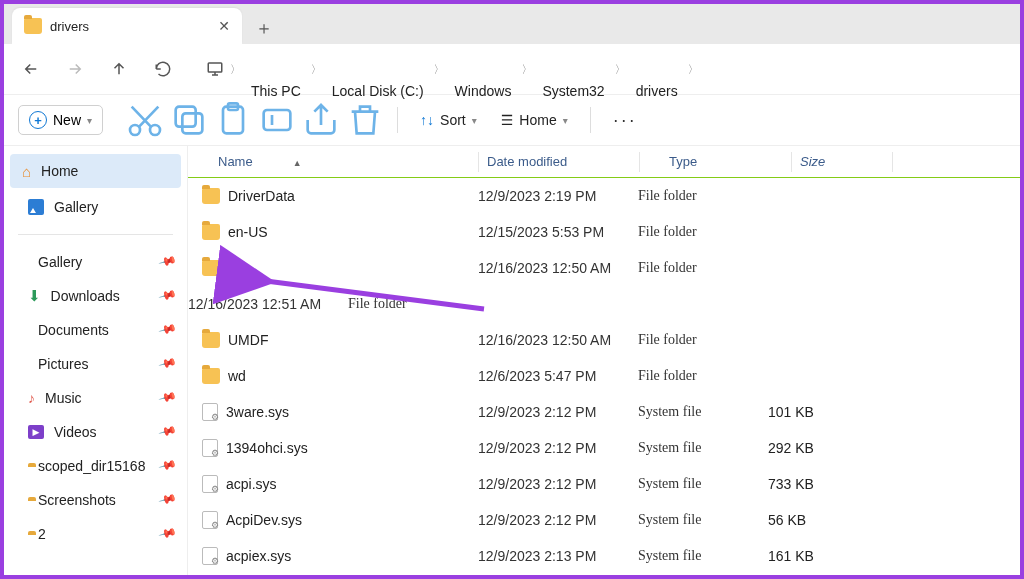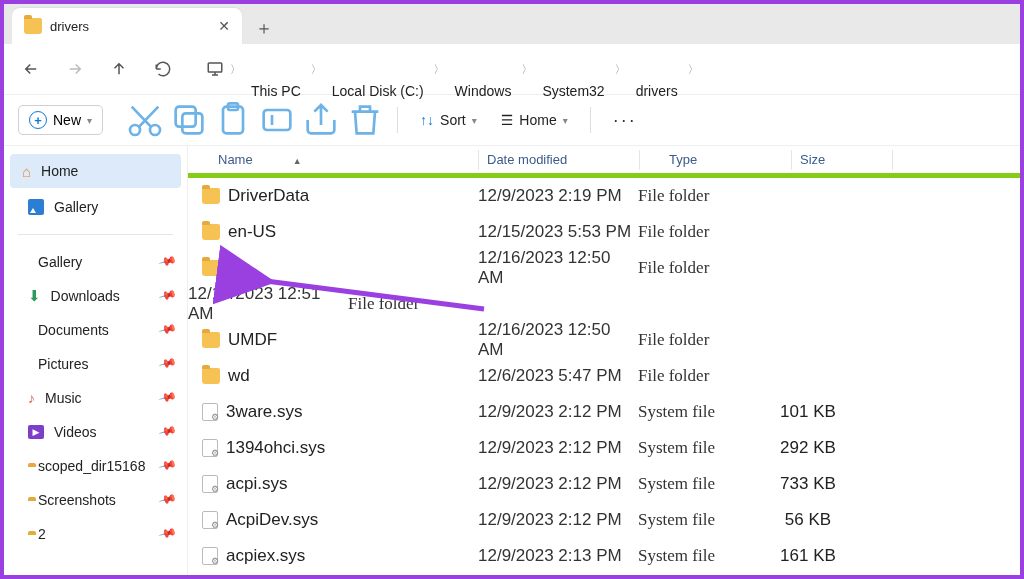--- a/index.html
+++ b/index.html
@@ -24,32 +24,32 @@
   .tool-text{display:flex;align-items:center;gap:6px;font-size:14px;color:#222;padding:0 10px;}
   .tool-text .chev{color:#888;font-size:10px;}
   .tool-text.more{font-size:18px;letter-spacing:2px;color:#333;}
   .main{display:flex;height:calc(100% - 142px);}
   .sidebar{width:184px;border-right:1px solid #eee;padding-top:6px;overflow:hidden;}
   .side-item{height:34px;display:flex;align-items:center;padding:0 12px;gap:10px;font-size:14px;color:#222;margin-left:12px;}
   .side-item.sel{background:#dceaf9;border-radius:4px;margin:2px 6px;}
   .side-item .pin{margin-left:auto;color:#888;font-size:12px;transform:rotate(30deg);}
   .side-divider{height:1px;background:#e5e5e5;margin:10px 14px;}
   .filelist{flex:1;overflow:auto;}
-  .colhead{display:flex;height:32px;align-items:center;border-bottom:5px solid #84cc16;font-size:13px;color:#3b5b8a;}
+  .colhead{display:flex;height:32px;align-items:center;border-bottom:1px solid #84cc16;font-size:13px;color:#3b5b8a;}
   .col-name{width:290px;padding-left:30px;}
   .col-date{width:160px;}
   .col-type{width:130px;margin-left:21px;}
-  .col-size{width:100px;text-align:right;padding-right:20px;}
+  .col-size{width:100px;text-align:right;padding-right:20px;font-style:italic;}
   .col-sep{width:1px;height:20px;background:#e5e5e5;}
   .sort-up{font-size:9px;color:#666;margin-left:40px;}
-  .row{display:flex;height:36px;align-items:center;font-size:17px;color:#222;}
+  .row{display:flex;height:36px;align-items:center;font-size:14px;color:#222;}
   .row .c-name{width:290px;padding-left:14px;display:flex;align-items:center;gap:8px;}
   .row .c-date{width:160px;color:#333;}
   .row .c-type{width:130px;color:#333;font-family:Liberation Serif, serif;}
-  .row .c-size{width:100px;text-align:center;padding-right:20px;}
+  .row .c-size{width:100px;text-align:left;padding-right:20px;}
   .folder-icon{width:18px;height:16px;background:#f7c254;border-radius:2px 2px 3px 3px;position:relative;}
   .folder-icon::before{content:"";position:absolute;top:-3px;left:0;width:8px;height:4px;background:#e6a93c;border-radius:2px 2px 0 0;}
   .file-icon{width:16px;height:18px;border:1px solid #bbb;border-radius:2px;position:relative;background:#fff;}
   .file-icon::after{content:"⚙";position:absolute;right:-2px;bottom:-2px;font-size:9px;color:#888;}
   .arrow-annot{position:absolute;top:265px;left:250px;pointer-events:none;}
   .arrow-annot svg{overflow:visible;}
   .gallery-icon{width:16px;height:16px;background:#2c7dd4;border-radius:2px;position:relative;}
   .gallery-icon::after{content:"";position:absolute;bottom:2px;left:2px;width:6px;height:5px;background:#fff;clip-path:polygon(0 100%,50% 0,100% 100%);}
   .desktop-icon{width:16px;height:13px;background:#2c7dd4;border-radius:2px;}
   .download-icon{color:#2c9a5a;font-size:15px;}

